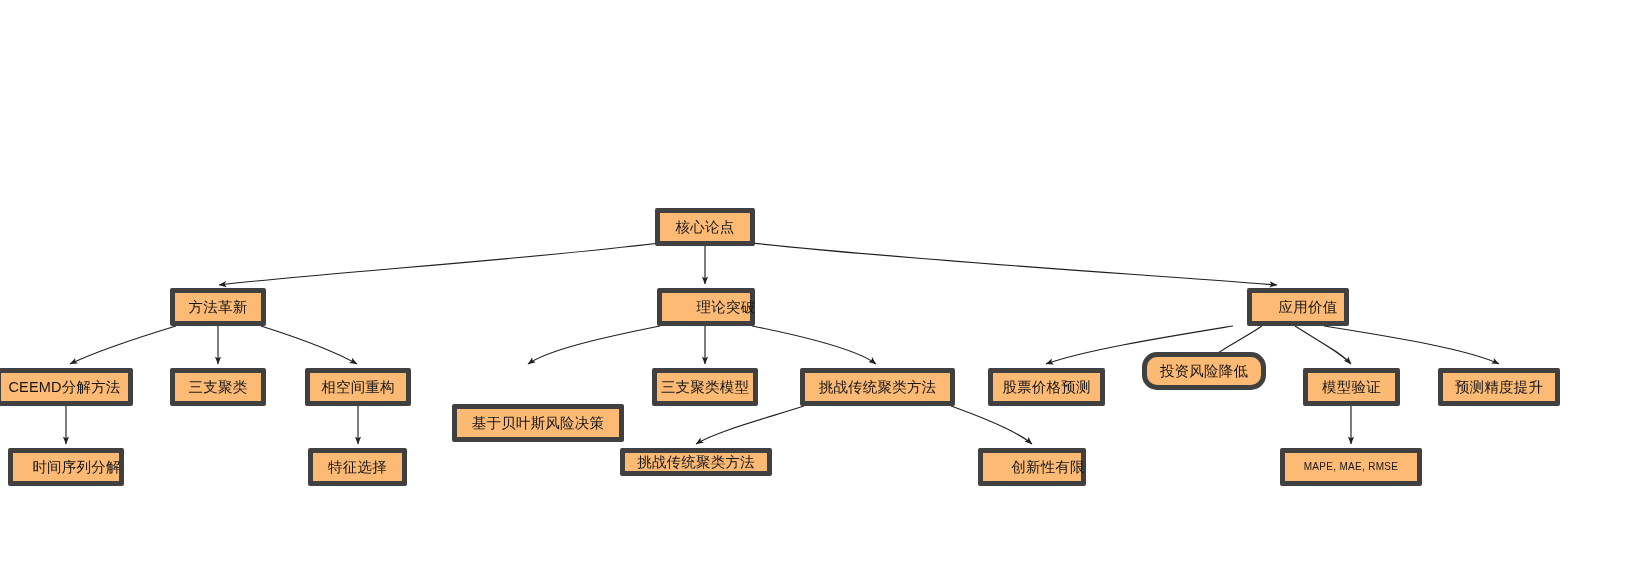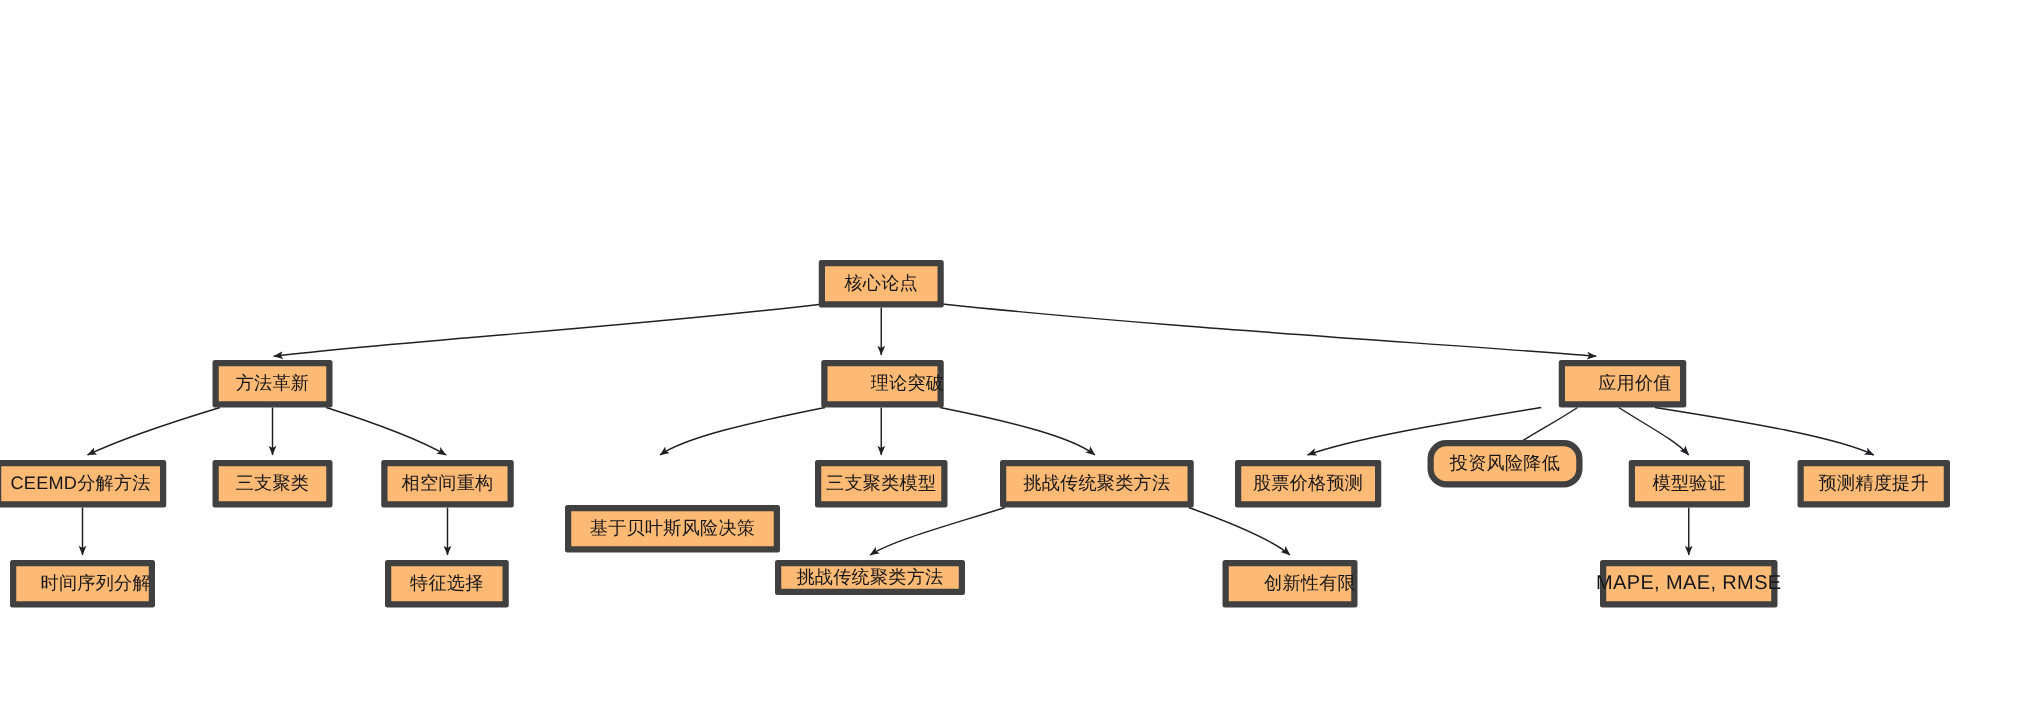--- a/index.html
+++ b/index.html
@@ -42,21 +42,21 @@
     line-height: 1;
     letter-spacing: 0.2px;
     white-space: nowrap;
     z-index: 2;
   }
   .node .node-label {
     display: block;
     padding: 0 2px;
   }
   .node.latin .node-label {
-    font-size: 16px;
+    font-size: 10px;
     letter-spacing: 0.3px;
   }
 </style>
 </head>
 <body>
 
 <div id="diagram-root">
 
   <svg id="edge-layer" viewBox="0 0 1628 576" width="1628" height="576" xmlns="http://www.w3.org/2000/svg">
     <defs>

